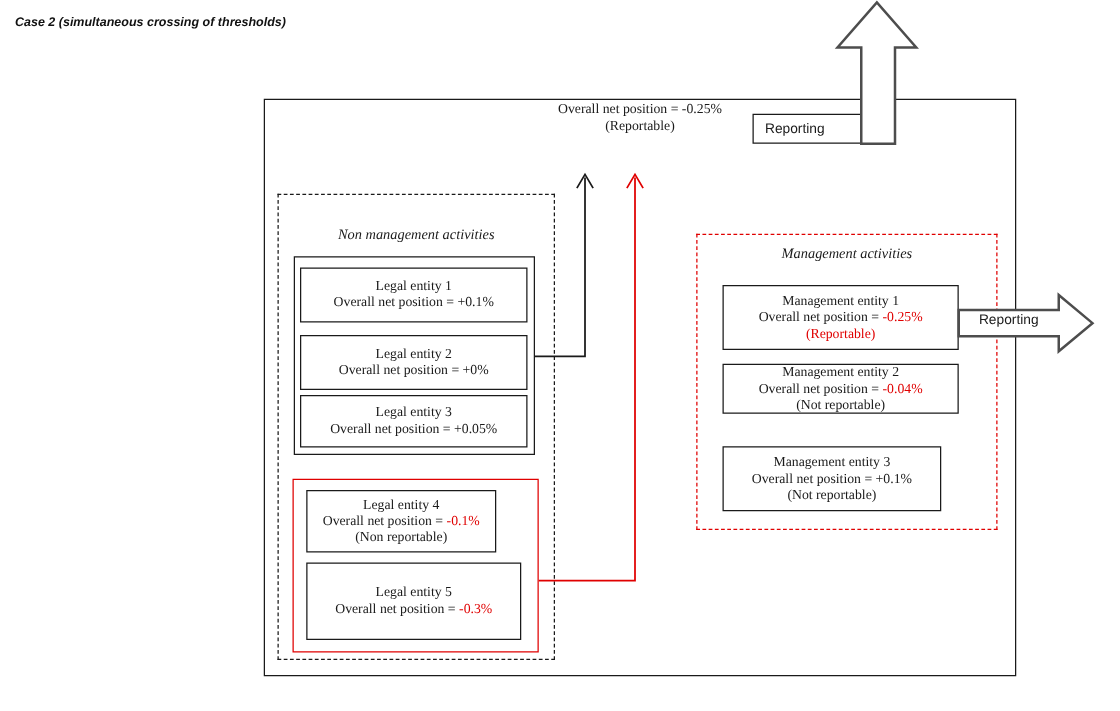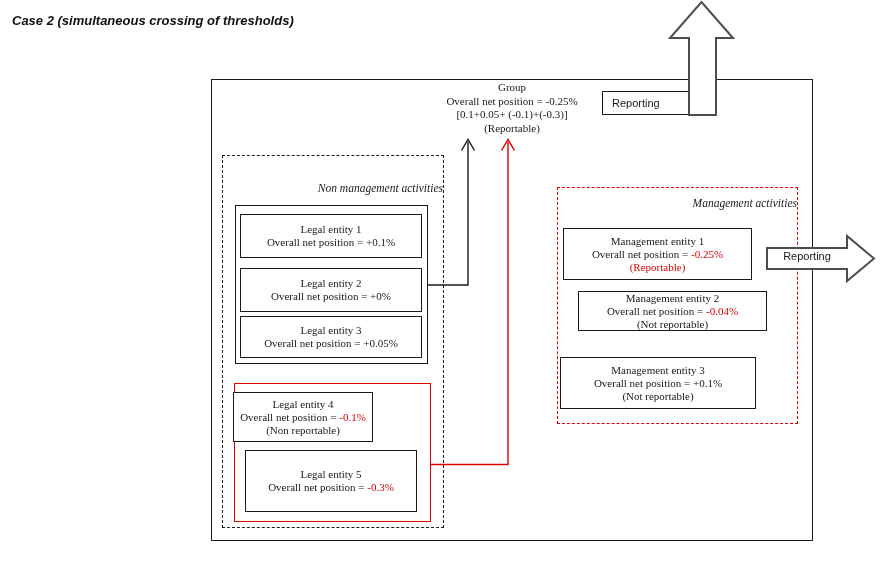--- a/index.html
+++ b/index.html
@@ -8,21 +8,21 @@
   body {
     position: relative;
     font-family: "Liberation Serif", serif;
     color: var(--ink);
     overflow: hidden;
   }
   .abs { position: absolute; }
   .page-title {
     left: 12px; top: 13px;
     font-family: "Liberation Sans", sans-serif;
-    font-size: 13px; font-weight: bold; font-style: italic;
+    font-size: 10px; font-weight: bold; font-style: italic;
     color: #111;
   }
   .outer-box {
     left: 211px; top: 79px; width: 602px; height: 462px;
     border: 1.5px solid var(--ink);
     background: transparent;
   }
   .group-text {
     left: 406px; top: 81px; width: 212px;
     text-align: center; font-size: 11px; line-height: 13.5px;
@@ -36,21 +36,21 @@
   .dash-box-black {
     left: 222px; top: 155px; width: 222px; height: 373px;
     border: 1px dashed var(--ink);
   }
   .dash-box-red {
     left: 557px; top: 187px; width: 241px; height: 237px;
     border: 1px dashed var(--red);
   }
   .zone-label {
     position: absolute; left: 0; width: 100%;
-    text-align: right; font-style: italic; font-size: 11.5px;
+    text-align: center; font-style: italic; font-size: 11.5px;
   }
   .container-black {
     left: 235px; top: 205px; width: 193px; height: 159px;
     border: 1px solid var(--ink);
   }
   .container-red {
     left: 234px; top: 383px; width: 197px; height: 139px;
     border: 1.5px solid var(--red);
   }
   .ebox {
@@ -68,23 +68,21 @@
   }
 </style>
 </head>
 <body>
 
 <div class="abs page-title">Case 2 (simultaneous crossing of thresholds)</div>
 
 <div class="abs outer-box"></div>
 
 <div class="abs group-text">
-  <div>Group</div>
   <div>Overall net position = -0.25%</div>
-  <div>[0.1+0.05+ (-0.1)+(-0.3)]</div>
   <div>(Reportable)</div>
 </div>
 
 <div class="abs rep-top-box">
   <span>Reporting</span>
 </div>
 
 <div class="abs dash-box-black">
   <div class="zone-label" style="top:26px">Non management activities</div>
 </div>
@@ -101,48 +99,48 @@
   <div><span>Overall net position = </span><span>+0%</span></div>
 </div>
 
 <div class="ebox" style="left:240px;top:316px;width:182px;height:42px">
   <div>Legal entity 3</div>
   <div><span>Overall net position = </span><span>+0.05%</span></div>
 </div>
 
 <div class="abs container-red"></div>
 
-<div class="ebox" style="left:233px;top:392px;width:140px;height:50px">
+<div class="ebox" style="left:245px;top:392px;width:152px;height:50px">
   <div>Legal entity 4</div>
   <div><span>Overall net position = </span><span class="red">-0.1%</span></div>
   <div>(Non reportable)</div>
 </div>
 
 <div class="ebox" style="left:245px;top:450px;width:172px;height:62px">
   <div>Legal entity 5</div>
   <div><span>Overall net position = </span><span class="red">-0.3%</span></div>
 </div>
 
 <div class="abs dash-box-red">
   <div class="zone-label" style="top:9px">Management activities</div>
 </div>
 
-<div class="ebox" style="left:563px;top:228px;width:189px;height:52px">
+<div class="ebox" style="left:578px;top:228px;width:189px;height:52px">
   <div>Management entity 1</div>
   <div><span>Overall net position = </span><span class="red">-0.25%</span></div>
   <div class="red">(Reportable)</div>
 </div>
 
 <div class="ebox" style="left:578px;top:291px;width:189px;height:40px">
   <div>Management entity 2</div>
   <div><span>Overall net position = </span><span class="red">-0.04%</span></div>
   <div>(Not reportable)</div>
 </div>
 
-<div class="ebox" style="left:560px;top:357px;width:196px;height:52px">
+<div class="ebox" style="left:578px;top:357px;width:175px;height:52px">
   <div>Management entity 3</div>
   <div><span>Overall net position = </span><span>+0.1%</span></div>
   <div>(Not reportable)</div>
 </div>
 
 <svg class="abs svg-layer" viewBox="0 0 896 569" xmlns="http://www.w3.org/2000/svg">
 
   <polygon points="689,115 689,38 670,38 701.5,2 733,38 716,38 716,115" fill="#ffffff" stroke="#4d4d4d" stroke-width="2"></polygon>
 
   <polygon points="767,248 847,248 847,236 874,258.5 847,281 847,269 767,269" fill="#ffffff" stroke="#4d4d4d" stroke-width="2"></polygon>

